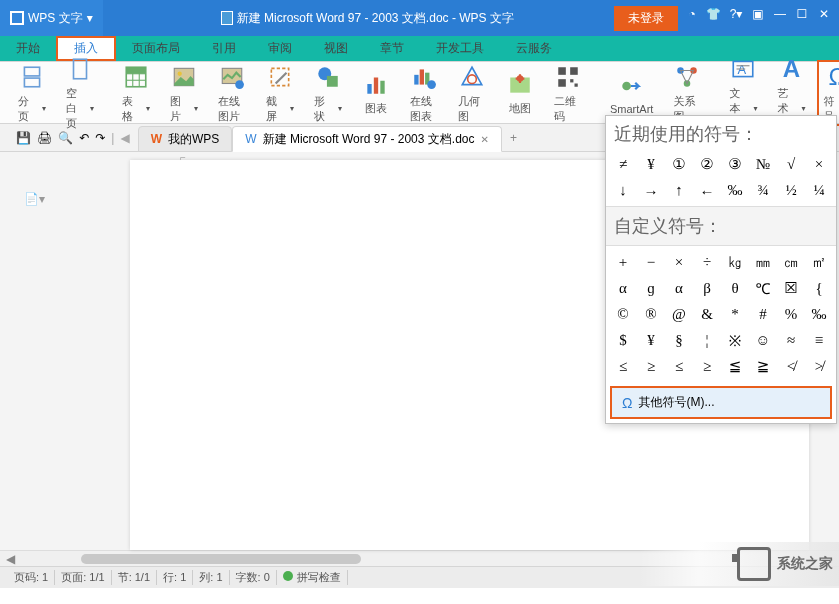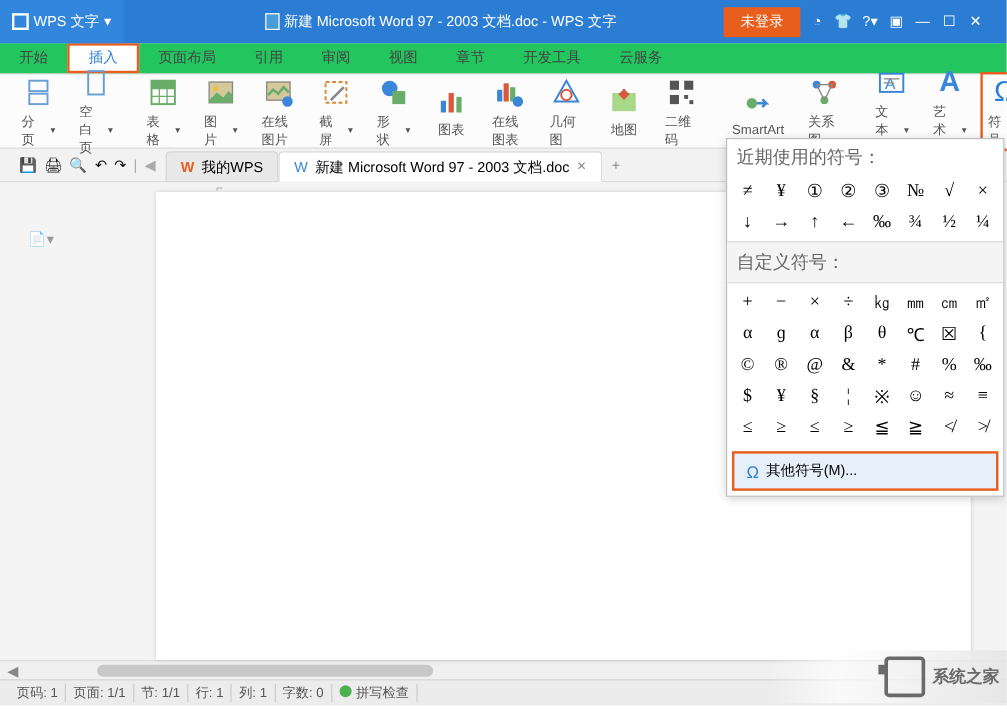--- a/index.html
+++ b/index.html
@@ -3,25 +3,25 @@
   <meta charset="utf-8">
   <style>
     * { margin: 0; padding: 0; box-sizing: border-box; font-family: "Microsoft YaHei", sans-serif; }
     body { width: 839px; height: 604px; background: #fff; font-size: 12px; overflow: hidden; position: relative; }
     
     .title-bar { height: 36px; background: #2b7dd3; display: flex; align-items: center; color: #fff; position: relative; }
     .app-menu { background: #3286db; padding: 0 10px; height: 100%; display: flex; align-items: center; gap: 4px; }
     .logo { width: 14px; height: 14px; border: 2px solid #fff; }
     .doc-title { margin-left: 118px; color: #fff; display: flex; align-items: center; gap: 4px; }
     .doc-icon { width: 12px; height: 14px; background: #4a9cd8; border: 1px solid #fff; }
-    .title-right { position: absolute; right: 18px; display: flex; align-items: center; gap: 6px; }
+    .title-right { position: absolute; right: 7px; display: flex; gap: 6px; }
     .login-btn { background: #e85e1c; padding: 4px 14px; color: #fff; }
     .title-icon { width: 16px; height: 16px; display: inline-flex; align-items: center; justify-content: center; color: #fff; }
     
-    .ribbon-tabs { height: 26px; display: flex; align-items: stretch; background: #22c55e; border-bottom: 1px solid #d5d5d5; }
+    .ribbon-tabs { height: 26px; display: flex; align-items: stretch; background: #14b8a6; border-bottom: 1px solid #d5d5d5; }
     .tab { padding: 0 16px; display: flex; align-items: center; color: #444; cursor: pointer; }
     .tab.active { color: #2b7dd3; }
     .tab.highlighted { border: 2px solid #e85e1c; background: #fff; }
     
     .ribbon { height: 62px; background: #fcfcfc; border-bottom: 1px solid #d5d5d5; display: flex; align-items: center; padding: 2px 8px; }
     .ribbon-item { display: flex; flex-direction: column; align-items: center; justify-content: center; padding: 2px 8px; cursor: pointer; margin: 0 2px; }
     .ribbon-icon { width: 28px; height: 30px; display: flex; align-items: center; justify-content: center; font-size: 22px; }
     .ribbon-label { font-size: 11px; color: #555; margin-top: 2px; display: flex; align-items: center; gap: 2px; }
     .ribbon-sep { width: 1px; height: 46px; background: #d5d5d5; margin: 0 4px; }
     .dropdown-arrow::after { content: "▾"; font-size: 8px; margin-left: 1px; }
@@ -32,21 +32,21 @@
     .doc-tab { height: 26px; margin-top: 3px; padding: 0 12px; display: flex; align-items: center; gap: 6px; background: #e8e8e8; border-top-left-radius: 4px; border-top-right-radius: 4px; border: 1px solid #d5d5d5; }
     .doc-tab.active { background: #fff; border-bottom: 1px solid #fff; }
     .doc-tab-close { font-size: 10px; color: #888; }
     .doc-tab-add { margin-left: 8px; color: #888; cursor: pointer; }
     
     .workspace { flex: 1; display: flex; background: #f4f4f4; height: 398px; position: relative; }
     .left-panel { width: 100px; padding: 10px 6px; }
     .page-area { flex: 1; background: #fff; margin: 8px 30px 0 30px; box-shadow: 0 0 4px rgba(0,0,0,0.15); position: relative; }
     
     .symbol-popup { position: absolute; top: 115px; right: 2px; width: 232px; background: #fff; border: 1px solid #c0c0c0; box-shadow: 0 2px 8px rgba(0,0,0,0.2); z-index: 100; }
-    .symbol-section { padding: 6px 8px 2px; color: #666; font-size: 15px; }
+    .symbol-section { padding: 6px 8px 2px; color: #666; font-size: 18px; }
     .symbol-grid { display: grid; grid-template-columns: repeat(8, 1fr); padding: 3px; }
     .symbol-cell { height: 26px; display: flex; align-items: center; justify-content: center; font-size: 15px; cursor: pointer; font-family: "Times New Roman", serif; }
     .more-symbols { margin: 4px; border: 2px solid #e85e1c; background: #e5f0fa; padding: 6px 10px; display: flex; align-items: center; gap: 6px; cursor: pointer; }
     .omega-icon { color: #2b7dd3; font-size: 14px; }
     
     .scrollbar-h { height: 16px; background: #f0f0f0; border-top: 1px solid #ddd; display: flex; align-items: center; }
     .scrollbar-thumb-h { margin-left: 60px; width: 280px; height: 10px; background: #c8c8c8; border-radius: 5px; }
     
     .status-bar { height: 22px; background: #ececec; border-top: 1px solid #d5d5d5; display: flex; align-items: center; padding: 0 8px; font-size: 11px; color: #555; }
     .status-item { padding: 0 6px; border-right: 1px solid #ccc; }

